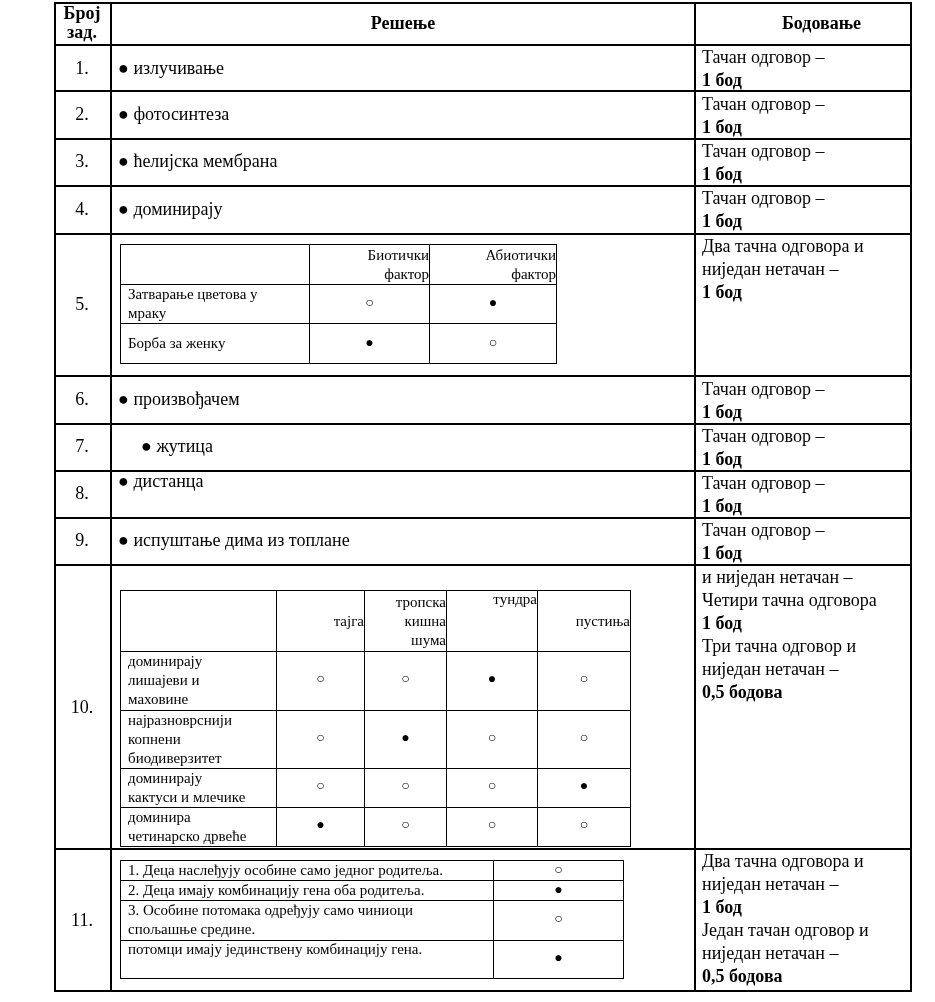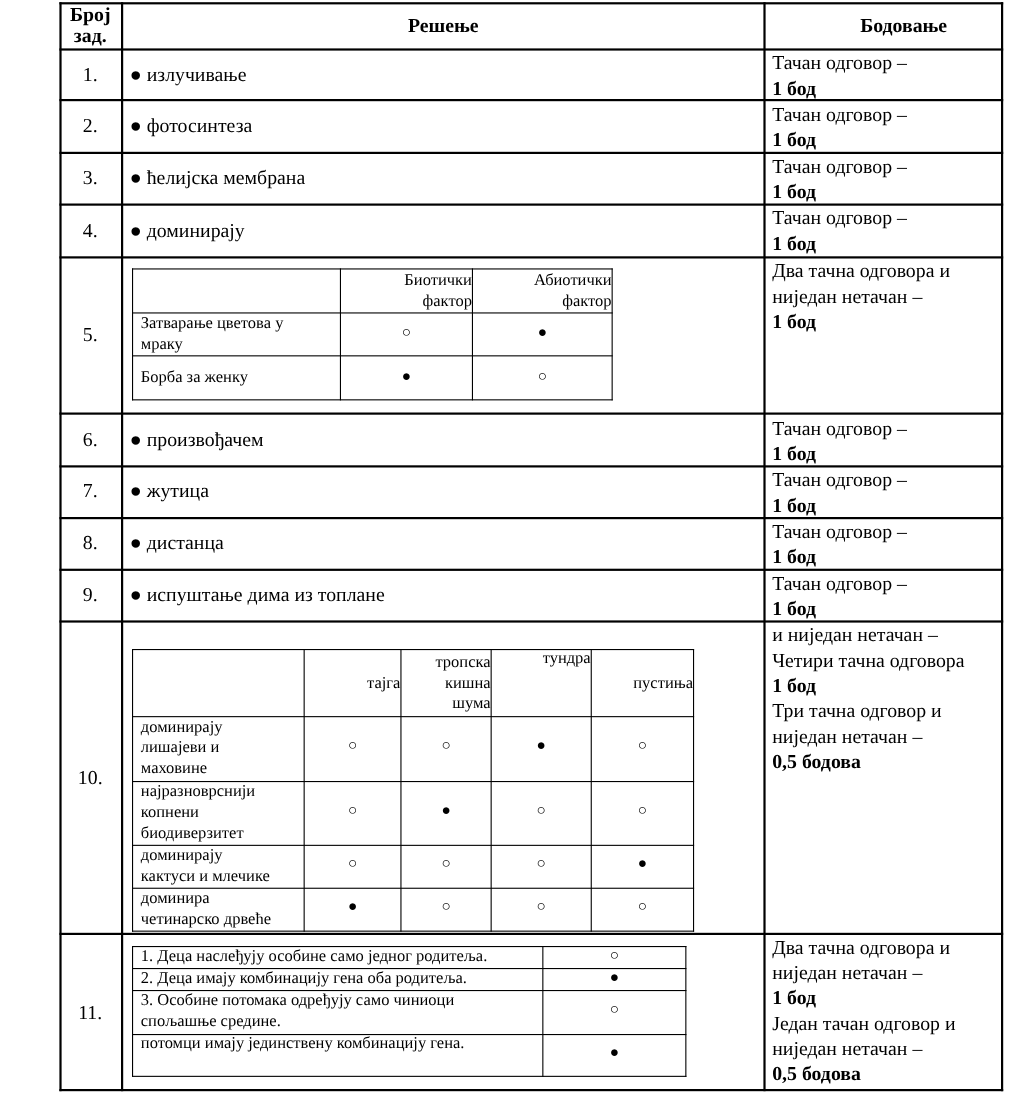--- a/index.html
+++ b/index.html
@@ -101,25 +101,25 @@
     <div>Два тачна одговора и</div>
     <div>ниједан нетачан –</div>
     <b>1 бод</b>
   </div>
 
   <div class="abs num" style="top:389px;">6.</div>
   <div class="abs ans" style="top:389px;"><span>●</span> <span>произвођачем</span></div>
   <div class="abs score" style="top:378px;"><div>Тачан одговор –</div><b>1 бод</b></div>
 
   <div class="abs num" style="top:436px;">7.</div>
-  <div class="abs ans" style="top:436px;"><span>●</span> <span>жутица</span></div>
+  <div class="abs ans" style="top:436px;margin-left:23px;"><span>●</span> <span>жутица</span></div>
   <div class="abs score" style="top:425px;"><div>Тачан одговор –</div><b>1 бод</b></div>
 
   <div class="abs num" style="top:483px;">8.</div>
-  <div class="abs ans" style="top:483px;text-align:right;"><span>●</span> <span>дистанца</span></div>
+  <div class="abs ans" style="top:471px;text-align:right;"><span>●</span> <span>дистанца</span></div>
   <div class="abs score" style="top:472px;"><div>Тачан одговор –</div><b>1 бод</b></div>
 
   <div class="abs num" style="top:530px;">9.</div>
   <div class="abs ans" style="top:530px;"><span>●</span> <span>испуштање дима из топлане</span></div>
   <div class="abs score" style="top:519px;"><div>Тачан одговор –</div><b>1 бод</b></div>
 
   <div class="abs num" style="top:697px;">10.</div>
   <div>
     <div class="thin-h" style="left:120px;top:590px;width:511px;"></div>
     <div class="thin-h" style="left:120px;top:651px;width:511px;"></div>

